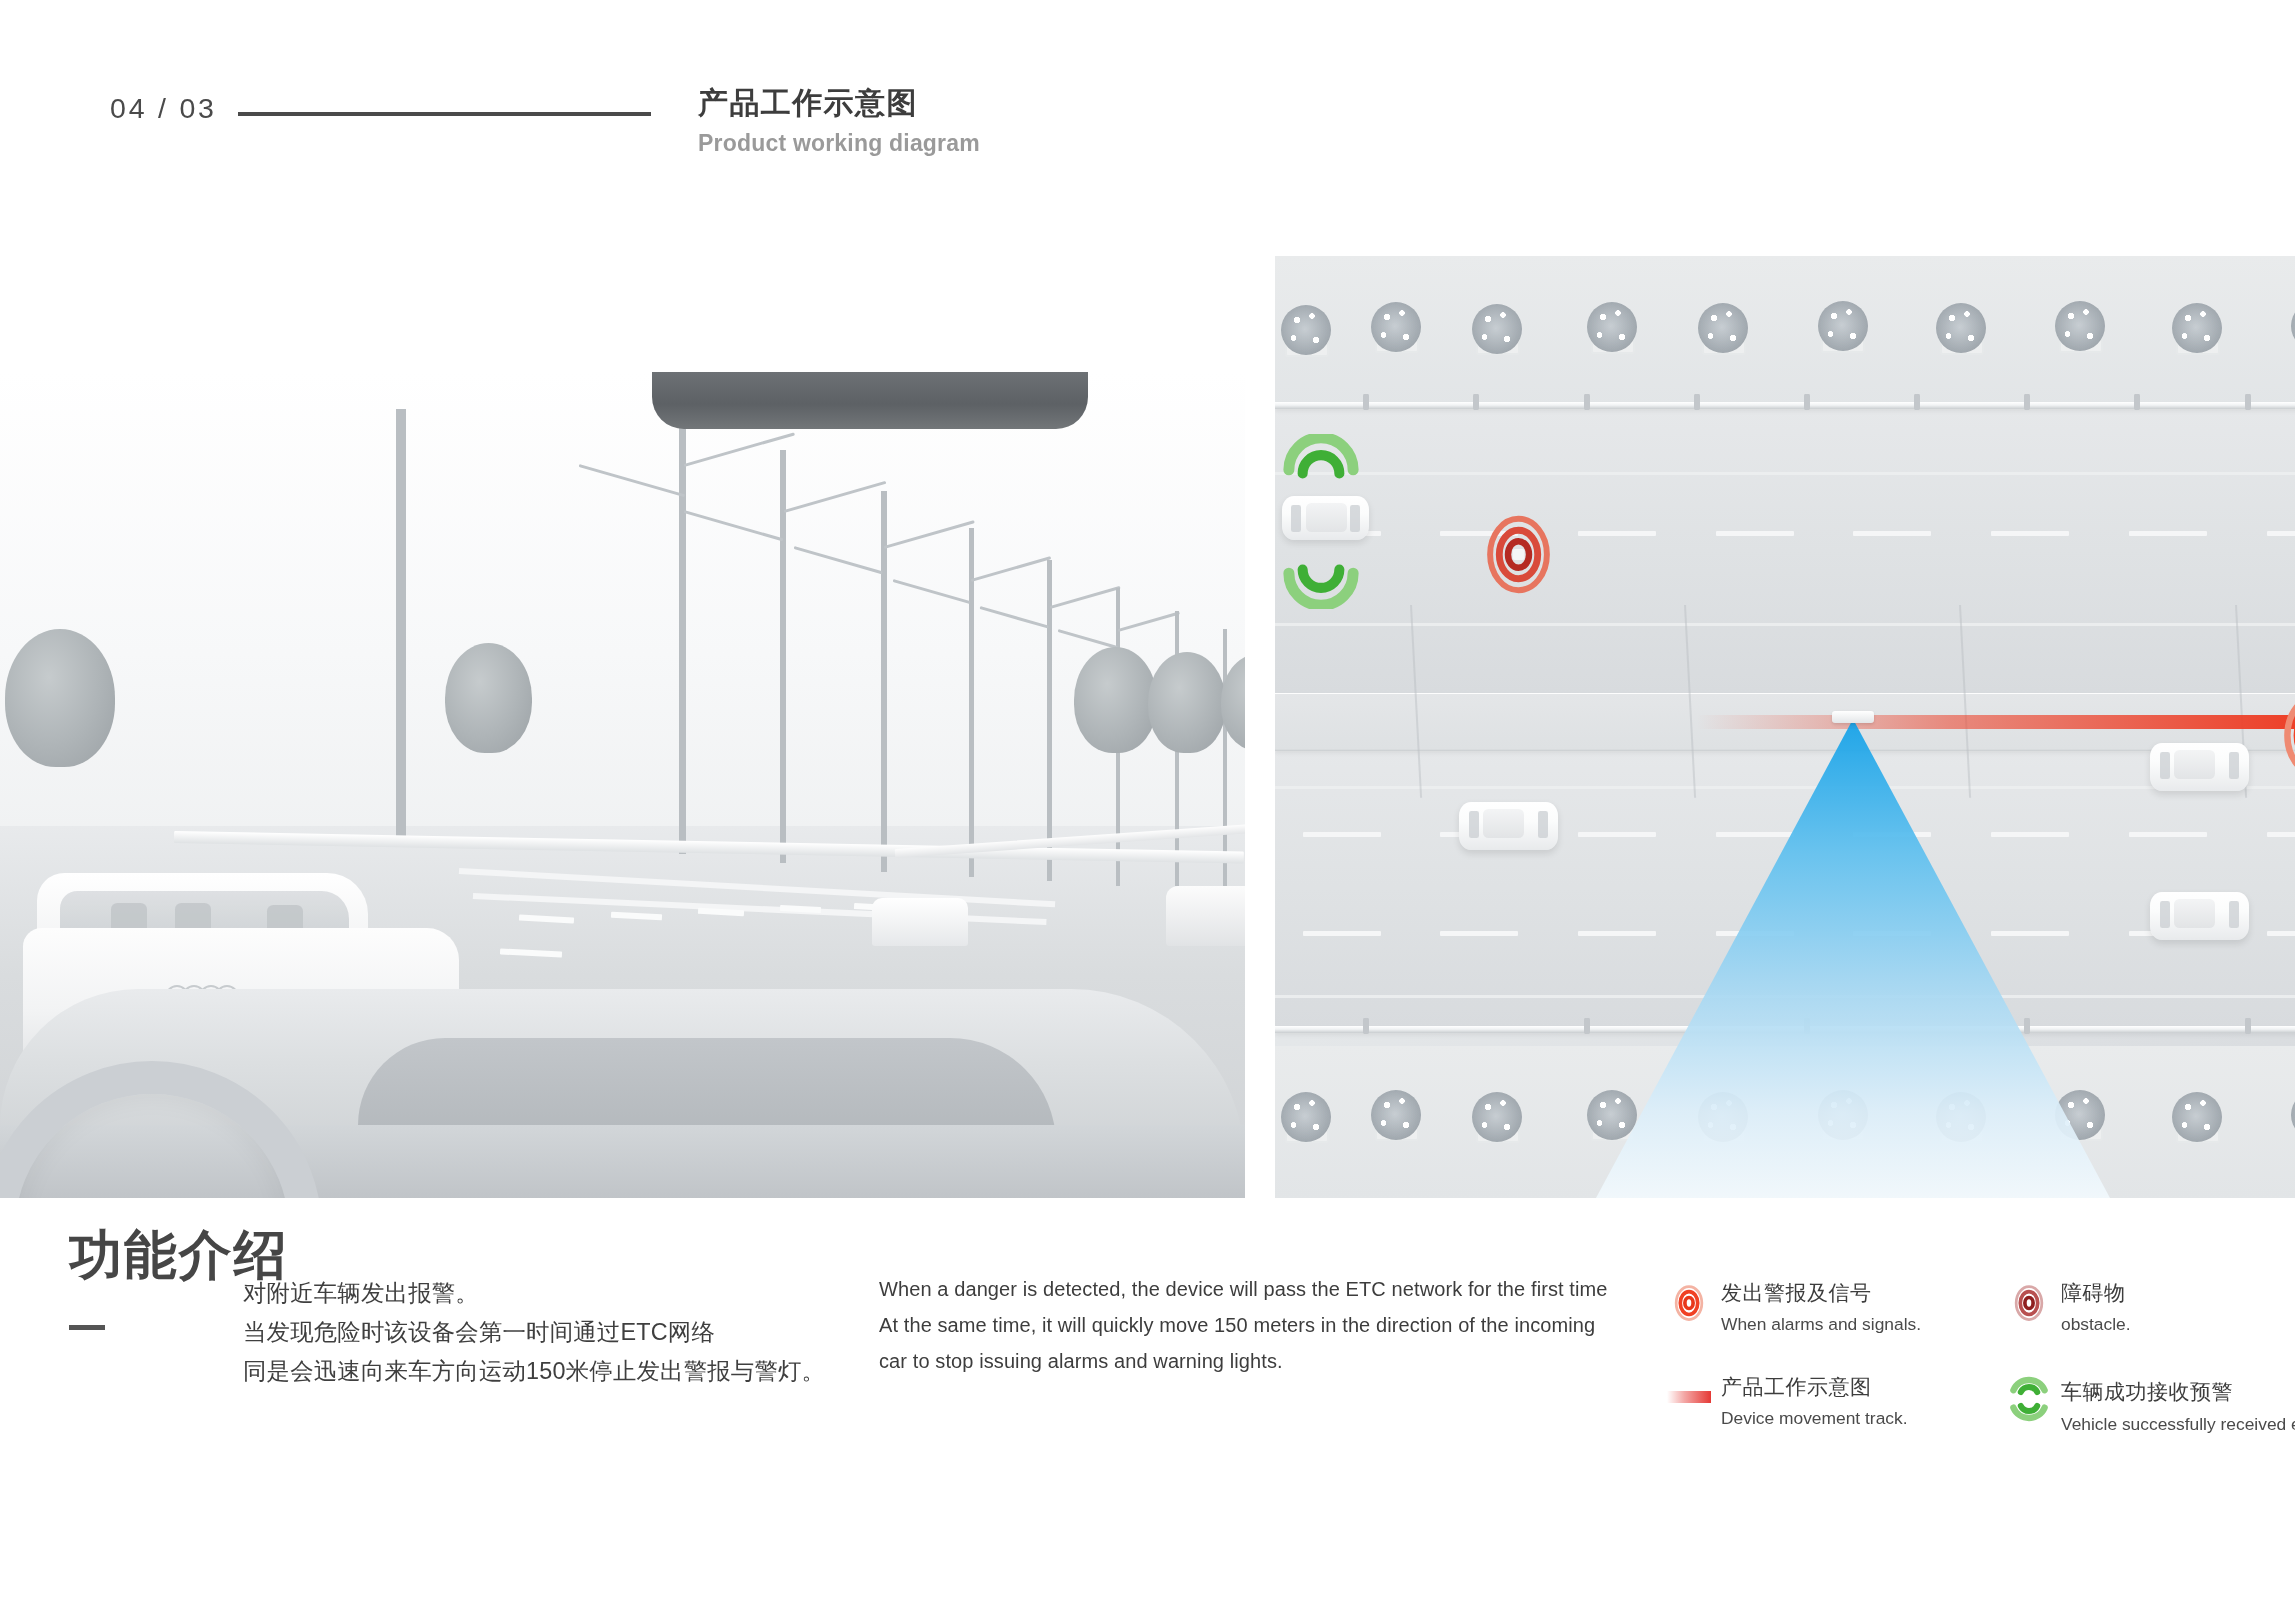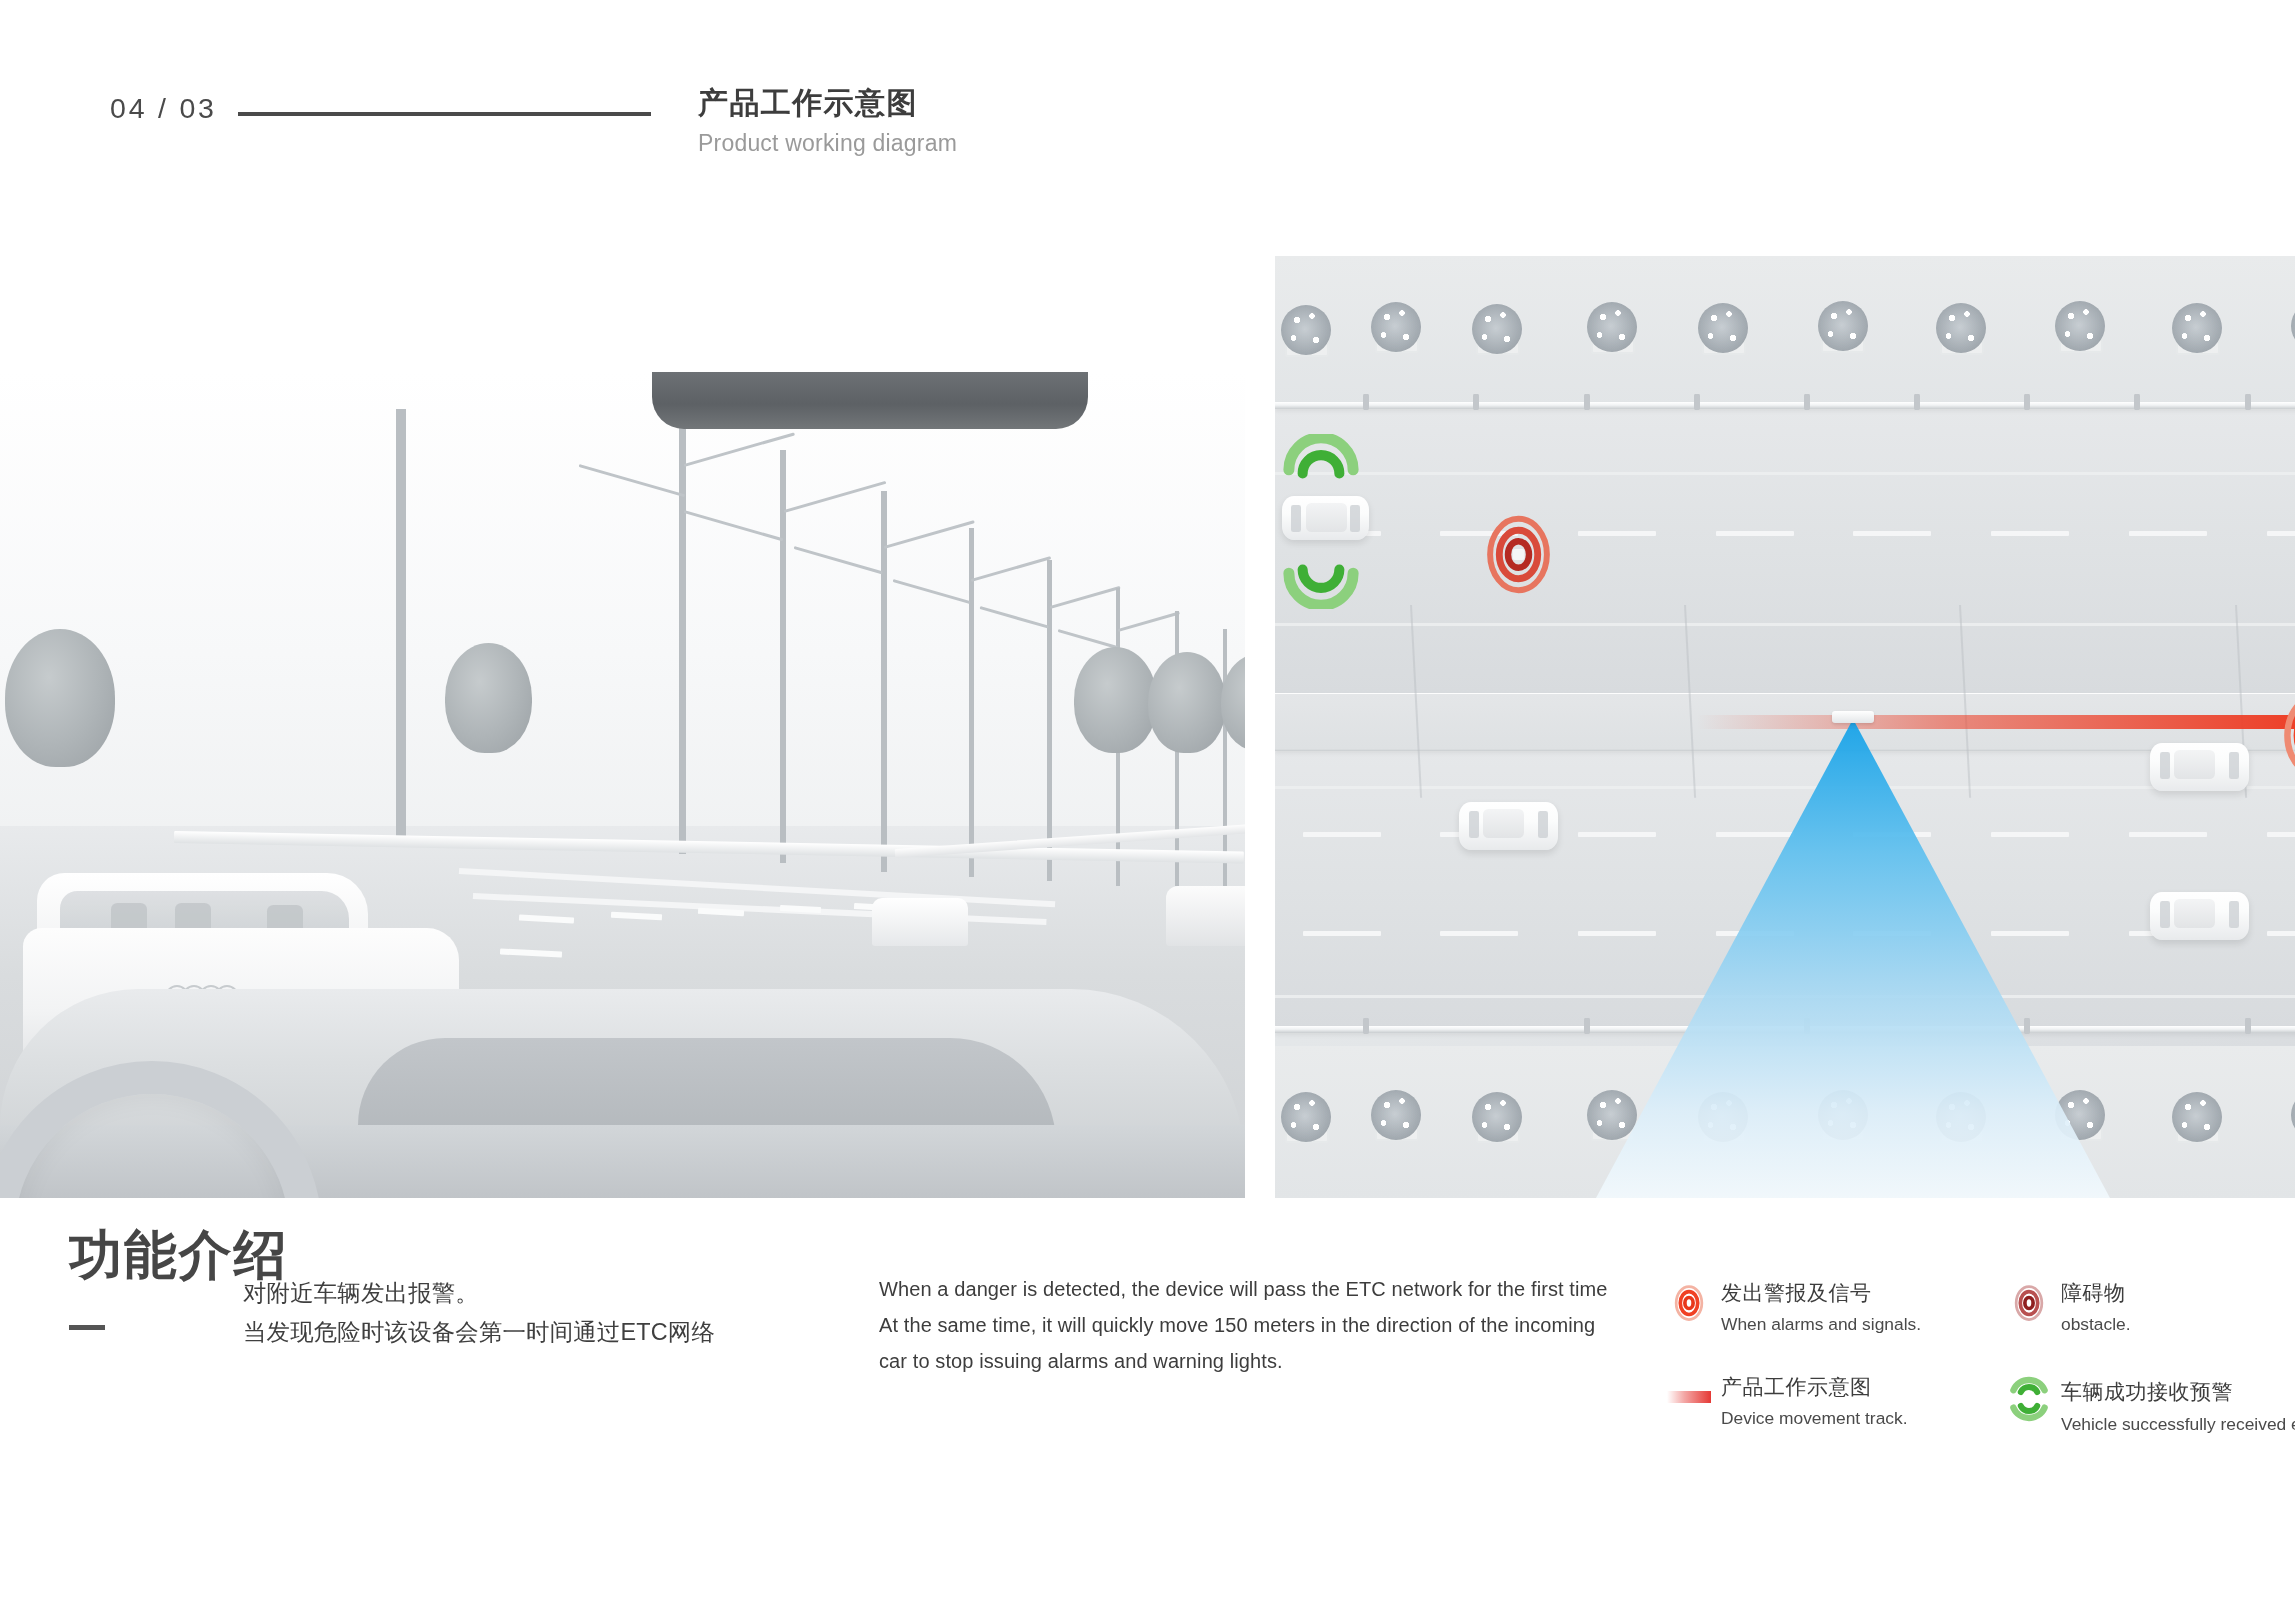--- a/index.html
+++ b/index.html
@@ -16,21 +16,21 @@
   .hdr-rule {
     position:absolute; left:238px; top:112px; width:413px; height:4.1px;
     background:#4a4a4a;
   }
   .hdr-center { position:absolute; left:698px; top:85px; }
   .hdr-center-cn {
     font-size:30px; color:#3d3d3d; letter-spacing:1.4px; font-weight:700;
     line-height:1.2; white-space:nowrap;
   }
   .hdr-center-en {
-    font-size:23px; color:#9a9a9a; letter-spacing:0.2px; font-weight:400;
+    font-size:23px; color:#9a9a9a; letter-spacing:0.2px; font-weight:700;
     margin-top:9.2px; white-space:nowrap;
   }
 
   
   .photo-left {
     position:absolute; left:0px; top:372px; width:1245px; height:826px;
     overflow:hidden; background:#fbfcfc;
   }
   .pl-sky {
     position:absolute; left:0; top:0; width:100%; height:62%;
@@ -542,20 +542,21 @@
 </div>
 
 <div class="bottom">
 
   <div class="sect-title">功能介绍</div>
   <div class="sect-rule"></div>
 
   <div class="para-cn">
     <p>对附近车辆发出报警。</p>
     <p>当发现危险时该设备会第一时间通过ETC网络</p>
+    <p>同是会迅速向来车方向运动150米停止发出警报与警灯。</p>
   </div>
 
   <div class="para-en">
     <p>When a danger is detected, the device will pass the ETC network for the first time</p>
     <p>At the same time, it will quickly move 150 meters in the direction of the incoming</p>
     <p>car to stop issuing alarms and warning lights.</p>
   </div>
 
   <div class="legend">
 

